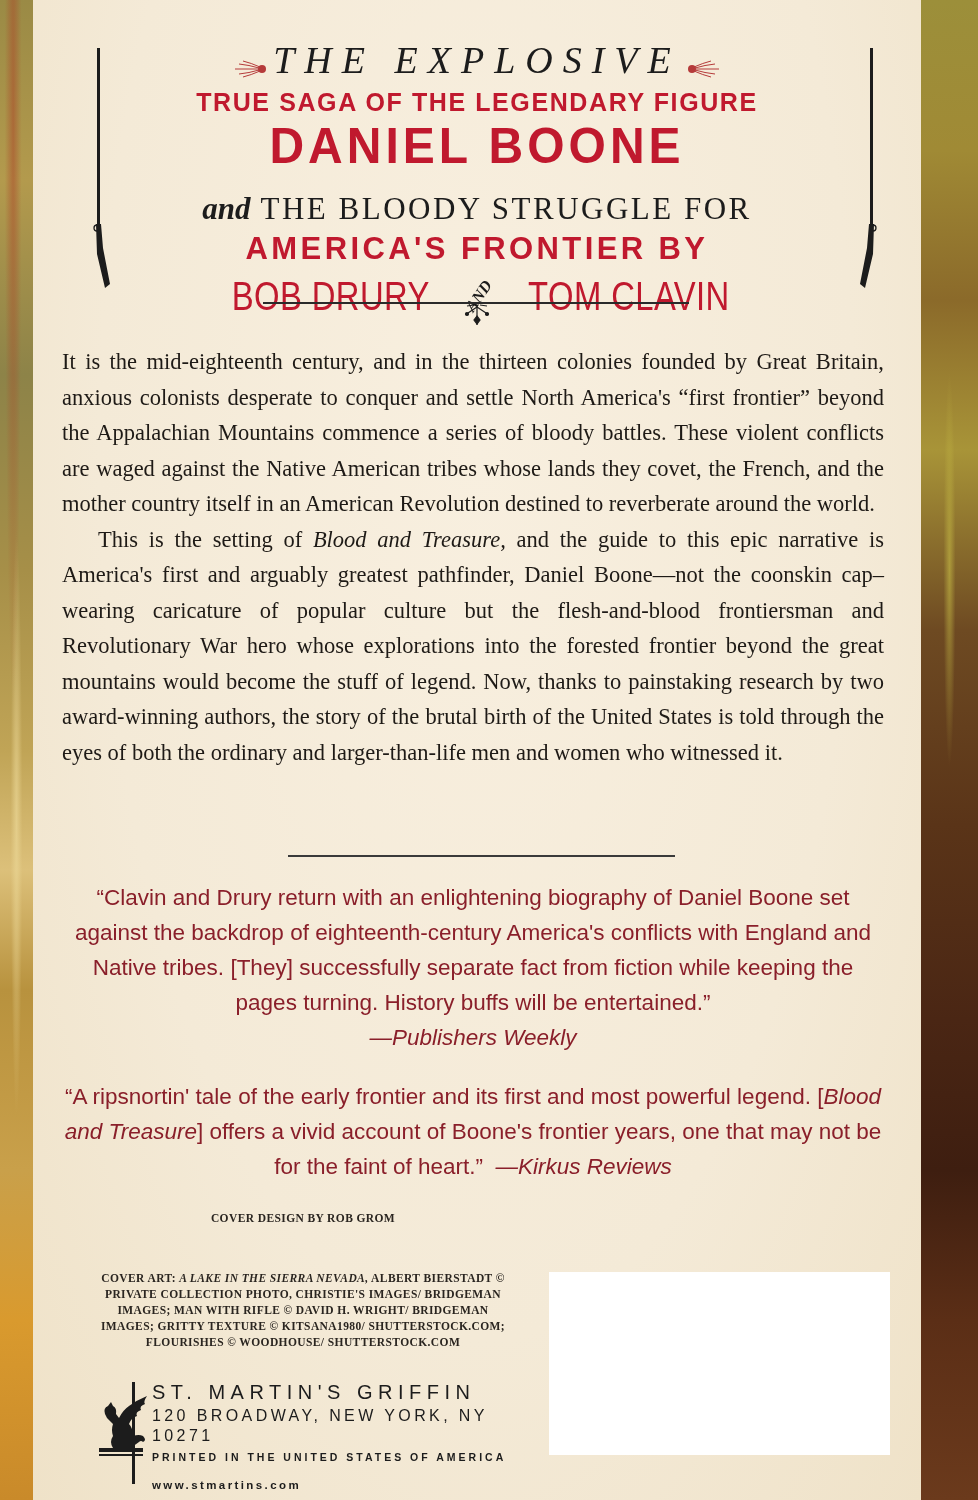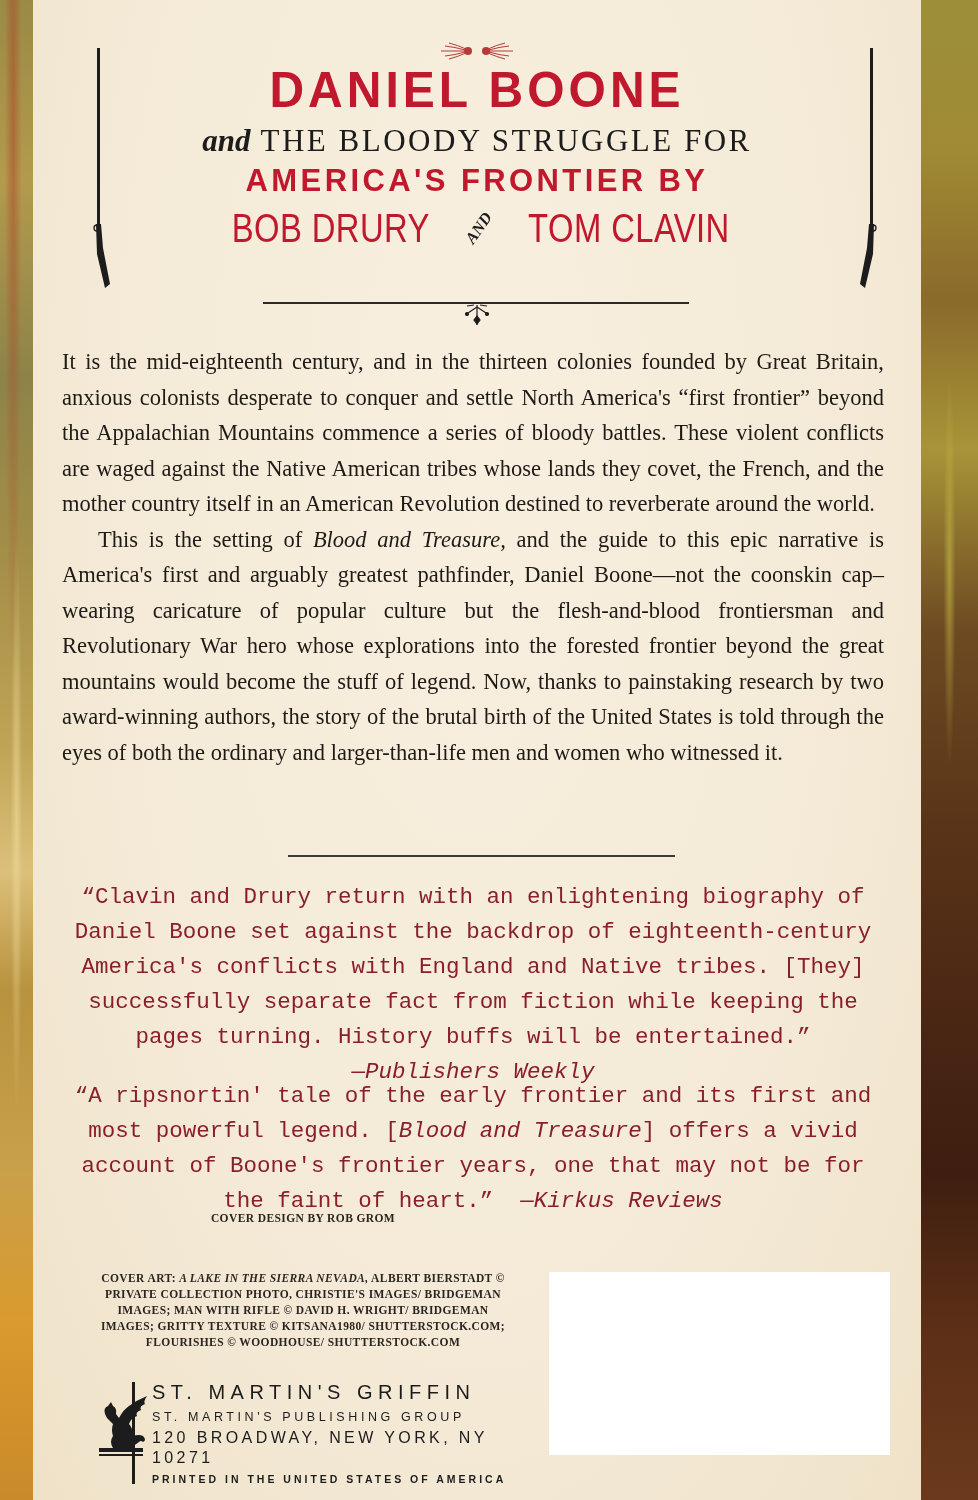--- a/index.html
+++ b/index.html
@@ -52,21 +52,21 @@
     .red-line {
       font-family: "Liberation Sans", "DejaVu Sans", sans-serif;
       font-weight: 700;
       color: #c0192e;
       text-transform: uppercase;
     }
     .hl-true-saga { font-size: 25px; letter-spacing: 1.6px; line-height: 32px; margin-top: 6px; }
     .hl-daniel { font-size: 48px; letter-spacing: 4px; line-height: 52px; margin-top: 2px; transform: scaleY(1.05); }
     .hl-bloody {
       font-family: "Liberation Serif", serif; color: #1c1c1c;
-      font-size: 31px; letter-spacing: 2.5px; line-height: 42px; margin-top: 4px;
+      font-size: 31px; letter-spacing: 2.5px; line-height: 42px; margin-top: 16px;
     }
     .hl-bloody .and { font-style: italic; font-weight: 700; letter-spacing: 0; margin-right: 10px; }
     .hl-frontier { font-size: 31px; letter-spacing: 3.4px; line-height: 38px; }
     .hl-authors {
       font-family: "Liberation Sans Narrow", "Liberation Sans", sans-serif;
       font-size: 40px; line-height: 48px; margin-top: 4px; letter-spacing: 0.5px;
       display: flex; justify-content: center; align-items: center; gap: 10px;
       font-weight: 400;
       padding-left: 8px;
     }
@@ -95,21 +95,21 @@
     .body-text p { text-indent: 0; }
     .body-text p + p { text-indent: 36px; }
     .body-text em { font-style: italic; }
 
     .section-rule {
       position: absolute; left: 255px; top: 855px; width: 387px; height: 1.5px; background: #3a3a3a;
     }
 
     .quote {
       position: absolute; left: 29px; width: 822px; text-align: center;
-      font-family: Liberation Mono, monospace;
+      font-family: Liberation Sans, sans-serif;
       font-size: 22.5px; line-height: 35px; color: #8a1f2a;
     }
     .quote .attrib { font-style: italic; }
     .quote1 { top: 880px; }
     .quote2 { top: 1079px; }
 
     .credits {
       position: absolute; left: 60px; width: 420px; text-align: center;
       font-family: "Liberation Serif", serif; color: #2a2520;
       font-size: 11.5px; line-height: 16px; letter-spacing: 0.4px; text-transform: uppercase;
@@ -161,31 +161,33 @@
       <svg class="flourish" viewBox="0 0 36 22">
         <g stroke="#b53a3a" stroke-width="1" fill="none">
           <path d="M2 11 L26 11"></path>
             <path d="M6 6 Q16 7 26 10"></path>
             <path d="M6 16 Q16 15 26 12"></path>
           <path d="M10 3 Q18 5 27 9"></path>
             <path d="M10 19 Q18 17 27 13"></path>
         </g>
         <circle cx="29" cy="11" r="4" fill="#b53a3a"></circle>
       </svg>
+      <span class="hl-explosive">THE EXPLOSIVE</span>
       <svg class="flourish" viewBox="0 0 36 22">
         <g stroke="#b53a3a" stroke-width="1" fill="none">
           <path d="M34 11 L10 11"></path>
             <path d="M30 6 Q20 7 10 10"></path>
             <path d="M30 16 Q20 15 10 12"></path>
           <path d="M26 3 Q18 5 9 9"></path>
             <path d="M26 19 Q18 17 9 13"></path>
         </g>
         <circle cx="7" cy="11" r="4" fill="#b53a3a"></circle>
       </svg>
     </div>
+    <div class="red-line hl-true-saga">TRUE SAGA OF THE LEGENDARY FIGURE</div>
     <div class="red-line hl-daniel">DANIEL BOONE</div>
     <div class="hl-bloody">
       <span class="and">and</span><span>THE BLOODY STRUGGLE FOR</span>
     </div>
     <div class="red-line hl-frontier">AMERICA'S FRONTIER BY</div>
     <div class="red-line hl-authors">
       <span class="name">BOB DRURY</span>
       <span class="and-glyph">AND</span>
       <span class="name">TOM CLAVIN</span>
     </div>
@@ -230,21 +232,20 @@
     <svg class="griffin" viewBox="0 0 52 62">
       <g fill="#1c1c1c">
         <path d="M6 18 Q4 12 9 10 L12 6 L14 10 Q18 12 17 18 L20 22 Q24 14 30 10 Q38 4 48 0 Q44 6 46 8 Q40 10 42 14 Q36 16 38 20 Q32 22 30 28 Q34 32 34 40 Q40 38 44 40 Q48 44 44 46 Q42 44 40 46 Q36 48 34 52 L14 52 Q10 46 14 40 Q12 34 14 28 Q10 24 8 22 Z"></path>
         <rect x="0" y="52" width="44" height="4"></rect>
         <rect x="0" y="58" width="44" height="2"></rect>
       </g>
     </svg>
     <div class="pub-divider"></div>
     <div class="pub-lines">
       <div class="pub-name">ST. MARTIN'S GRIFFIN</div>
-      <div class="pub-group">ST. MARTIN'S PUBLISHING GROUP</div>
       <div class="pub-addr">120 BROADWAY, NEW YORK, NY 10271</div>
       <div class="pub-printed">PRINTED IN THE UNITED STATES OF AMERICA</div>
       <div class="pub-url">www.stmartins.com</div>
     </div>
   </div>
 
   <div class="barcode-box"></div>
 </div>
 
 </body></html>

